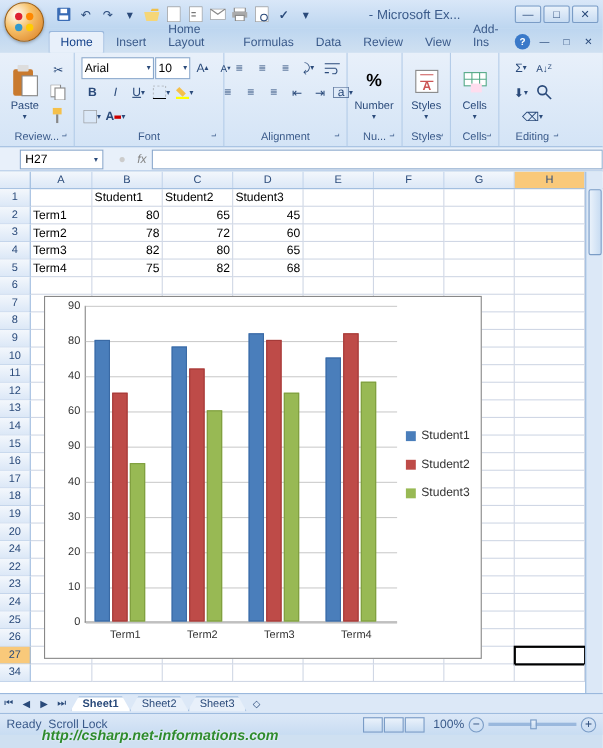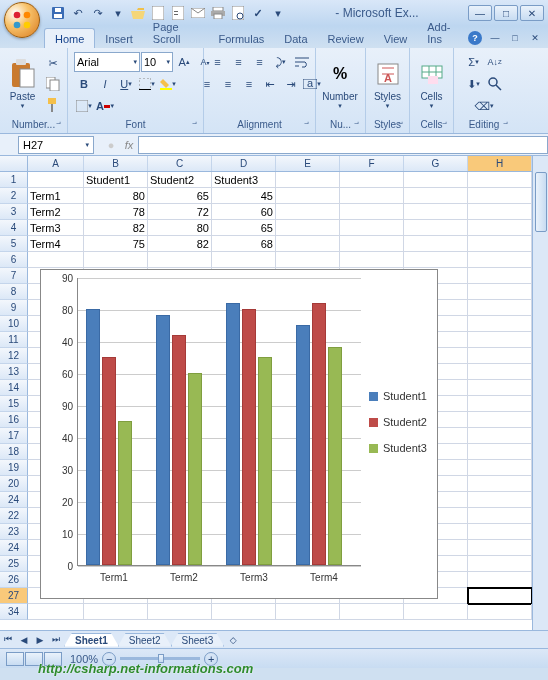--- a/index.html
+++ b/index.html
@@ -162,21 +162,21 @@
   <div class="winbtns">
     <div class="winbtn">—</div>
     <div class="winbtn">□</div>
     <div class="winbtn">✕</div>
   </div>
 </div>
 
 <div class="ribbon-tabs" id="ribbon-tabs">
   <div class="tab active">Home</div>
     <div class="tab">Insert</div>
-    <div class="tab">Page Scroll</div>
+    <div class="tab">Home Layout</div>
     <div class="tab">Formulas</div>
     <div class="tab">Data</div>
     <div class="tab">Review</div>
     <div class="tab">View</div>
     <div class="tab">Add-Ins</div>
     <div class="ribbon-right">
     <span class="help-icon">?</span>
     <span class="smallbtn" style="width:14px;font-size:9px;">—</span>
     <span class="smallbtn" style="width:14px;font-size:9px;">□</span>
     <span class="smallbtn" style="width:14px;font-size:9px;">✕</span>
@@ -206,21 +206,21 @@
             </svg>
           </span>
         <span class="smallbtn">
             <svg width="14" height="14" viewBox="0 0 14 14">
               <rect x="2" y="0" width="8" height="6" fill="#f5c04a"></rect>
               <rect x="5" y="6" width="2" height="8" fill="#888"></rect>
             </svg>
           </span>
       </div>
     </div>
-    <div class="group-label">Number...</div>
+    <div class="group-label">Review...</div>
   </div>
 
   <div class="group" style="width:136px;">
     <div class="group-content" style="flex-direction:column;align-items:flex-start;gap:2px;padding:2px;">
       <div class="smallrow">
         <div class="font-combo">
             <span>Arial</span>
             <span class="dd">▾</span>
           </div>
         <div class="size-combo">
@@ -791,20 +791,21 @@
   <div id="sheet-tab-list" style="display:flex;">
       <div class="sheet-tab active">Sheet1</div>
       <div class="sheet-tab">Sheet2</div>
       <div class="sheet-tab">Sheet3</div>
     </div>
   <span class="navbtn" style="margin-left:2px;">◇</span>
   <div class="hscroll"></div>
 </div>
 
 <div class="statusbar">
+  <div class="status-left"><span>Ready</span>&nbsp;&nbsp;<span>Scroll Lock</span></div>
   <div class="viewbtns">
     <div class="viewbtn"></div>
     <div class="viewbtn"></div>
     <div class="viewbtn"></div>
   </div>
   <div class="zoom">
     <span>100%</span>
     <span class="smallbtn" style="width:14px;height:14px;border:1px solid #7a9cc6;border-radius:7px;">−</span>
     <div class="zoom-slider">
         <div class="zoom-thumb"></div>

